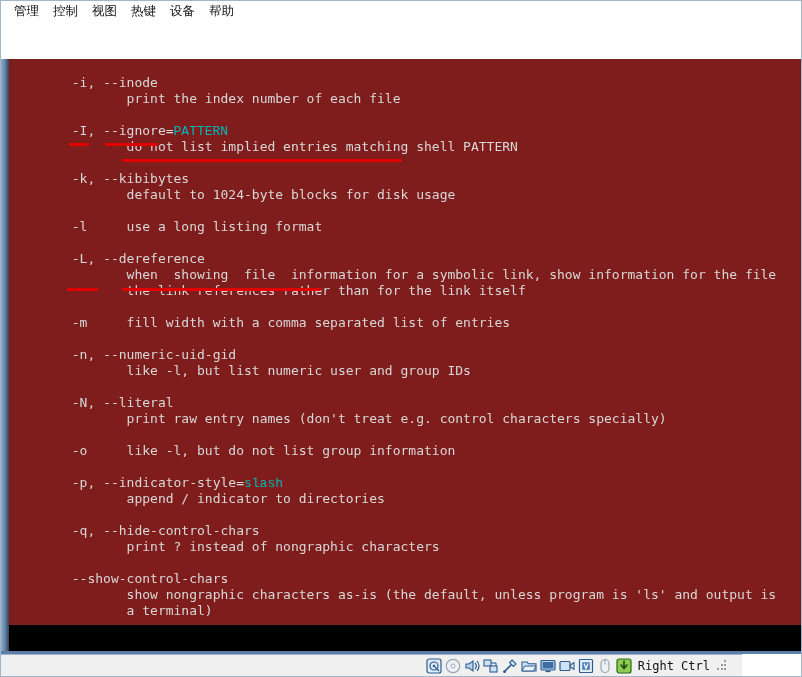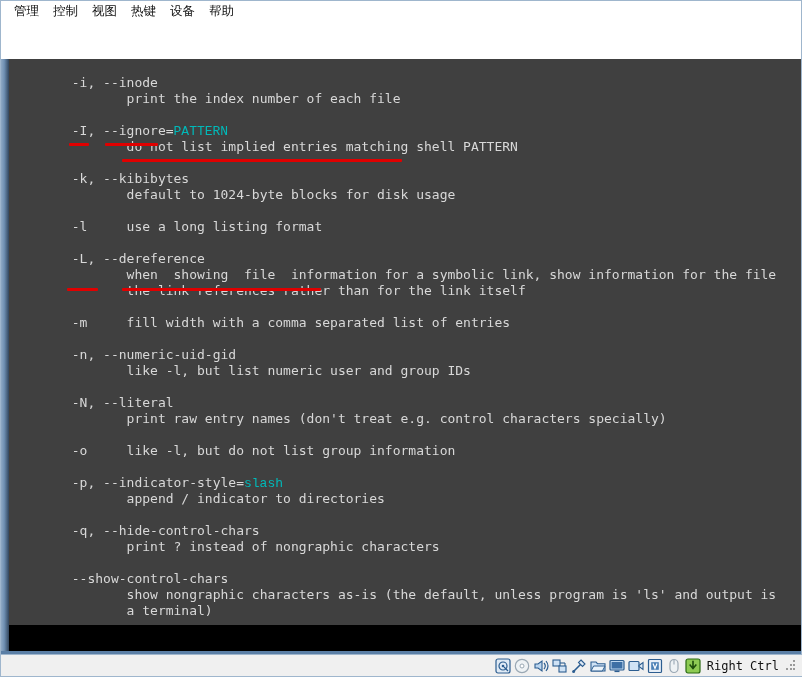--- a/index.html
+++ b/index.html
@@ -112,21 +112,21 @@
   
   .term {
     position: relative;
     width: 792px;
     height: 566px;
     padding: 0;
     font-family: "DejaVu Sans Mono", "Liberation Mono", monospace;
     font-size: 13px;
     line-height: 16px;
     color: #c8c8c8;
-    background: #404040;
+    background: #7f1d1d;
     white-space: pre;
     overflow: hidden;
   }
   .tline {
     position: relative;
     height: 16px;
     padding-left: 8px;
     white-space: pre;
   }
   .cy { color: #00b9b9; font-family: Liberation Mono, monospace; }
@@ -150,29 +150,29 @@
     font-family: "DejaVu Sans Mono", "Liberation Mono", monospace;
     font-size: 13px;
     line-height: 17px;
     white-space: pre;
   }
 
   
   .vbstatus {
     position: absolute;
     left: 0; bottom: 0;
-    width: 802px;
+    width: 741px;
     height: 22px;
     background: #f0f0f0;
     border-top: 1px solid #9fb6cd;
     display: flex;
     align-items: center;
     justify-content: flex-end;
     box-sizing: border-box;
-    padding-right: 8px;
+    padding-right: 16px;
   }
   .vbicons { display: flex; align-items: center; gap: 3px; }
   .vbicon {
     width: 16px; height: 16px;
     display: block;
   }
   .vbkey {
     font-family: "DejaVu Sans Mono", "Liberation Mono", monospace;
     font-size: 12px;
     color: #111111;

